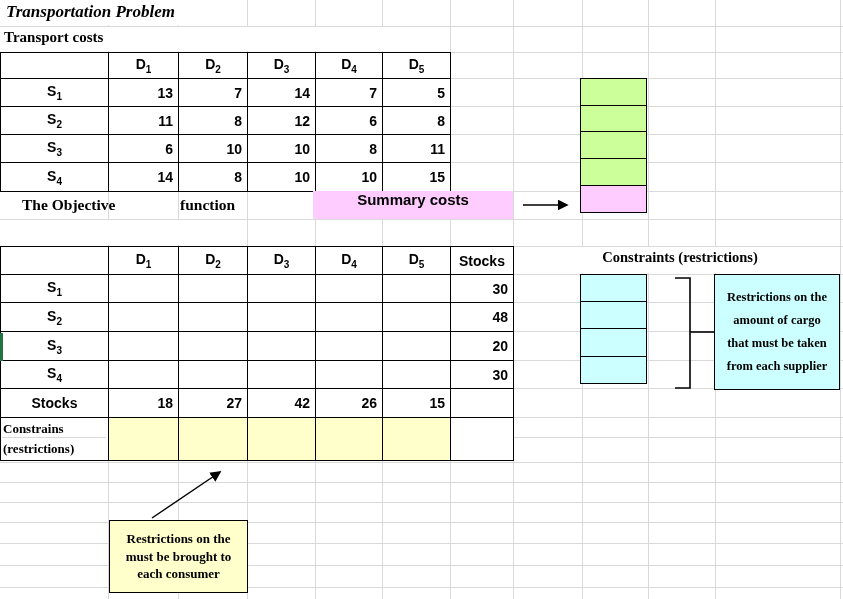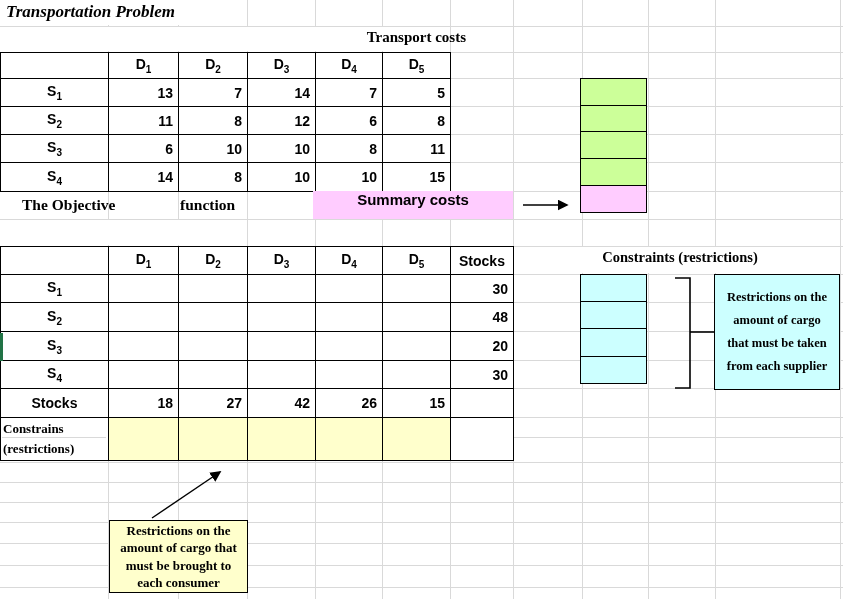--- a/index.html
+++ b/index.html
@@ -21,21 +21,21 @@
   .conlabel{font:bold 13px "Liberation Serif",serif;text-align:left;padding-left:2px !important;line-height:1.55;}
   
   .stack{position:absolute;width:67px;}
   .stack .cell{box-sizing:border-box;border:1.5px solid #000;width:67px;}
   .stack .cell + .cell{margin-top:-1.5px;}
   .green{background:#ccff99;}
   .pinkcell{background:#ffccff;}
   .cyan{background:#ccffff;}
   
   .title{position:absolute;left:6px;top:2px;font:bold italic 17px "Liberation Serif",serif;color:#000;white-space:nowrap;}
-  .tcost{position:absolute;left:16px;top:29px;width:450px;text-align:right;font:bold 15px "Liberation Serif",serif;}
+  .tcost{position:absolute;left:4px;top:29px;width:450px;text-align:left;font:bold 15px "Liberation Serif",serif;}
   .objwrap{position:absolute;left:0;top:196px;height:22px;width:300px;}
   .objwrap span{position:absolute;font:bold 15.5px "Liberation Serif",serif;white-space:nowrap;}
   .obj-left{left:22px;} .obj-right{left:180px;}
   .summary{position:absolute;left:313px;top:191px;width:200px;height:28px;background:#ffccff;
            text-align:center;line-height:28px;font:bold 15px "Liberation Sans",sans-serif;}
   .decvars{position:absolute;left:2px;top:222px;font:bold 15.5px "Liberation Serif",serif;white-space:nowrap;}
   .cheading{position:absolute;left:570px;top:249px;width:220px;text-align:center;
             font:bold 14.5px "Liberation Serif",serif;white-space:nowrap;}
   .notebox{position:absolute;box-sizing:border-box;border:1.5px solid #000;display:flex;
            flex-direction:column;justify-content:center;text-align:center;
@@ -279,18 +279,17 @@
     <div>amount of cargo</div>
     <div>that must be taken</div>
     <div>from each supplier</div>
   </div>
 
   <svg class="overlay" style="left:138px;top:460px;" width="100" height="62">
     <line x1="14" y1="58" x2="82" y2="12" stroke="#000" stroke-width="1.4" marker-end="url(#ah)"></line>
   </svg>
   <div class="notebox yellowbox">
     <div>Restrictions on the</div>
-    <div>amount of cargo that</div>
     <div>must be brought to</div>
     <div>each consumer</div>
   </div>
 
 </div>
 
 </body></html>

